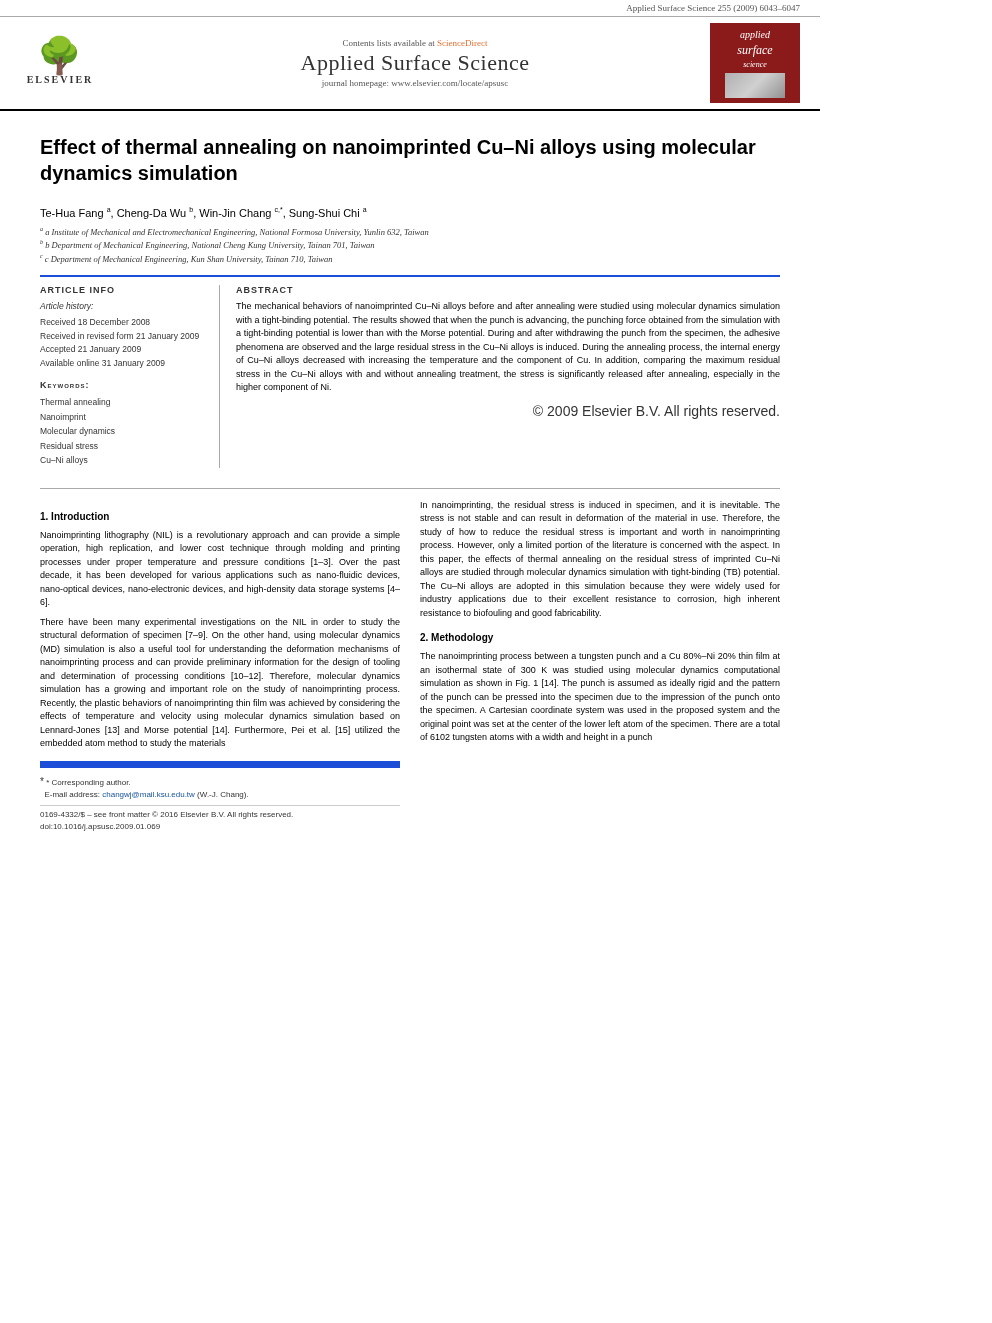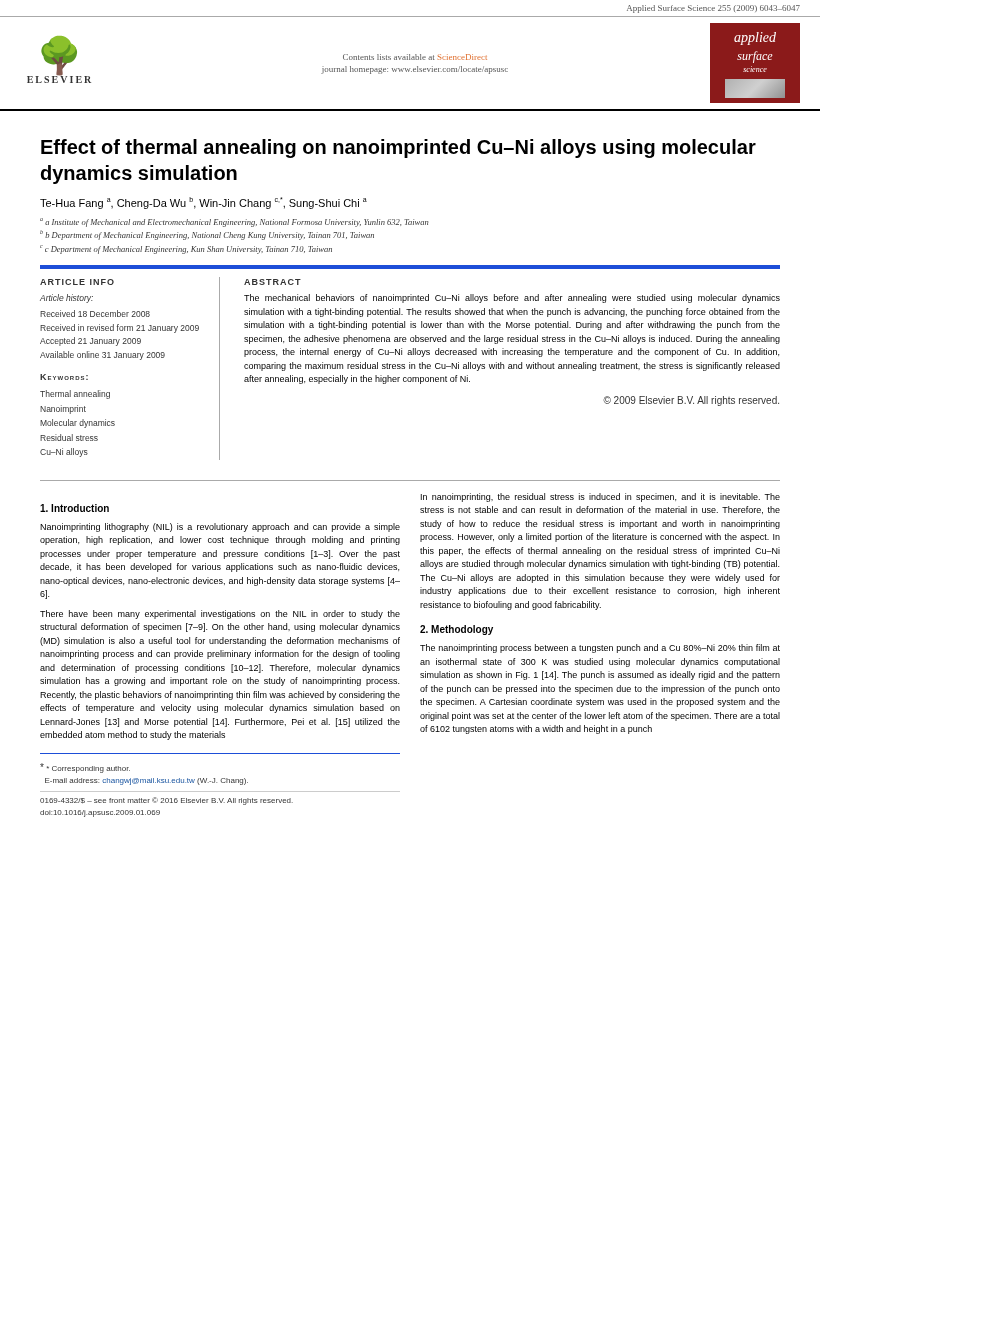--- a/index.html
+++ b/index.html
@@ -97,21 +97,21 @@
     
     .main-content {
       padding: 15px 40px 15px 40px;
     }
     
     .article-title {
       font-size: 20px;
       font-weight: bold;
       font-family: Arial, Helvetica, sans-serif;
       color: #000;
-      margin-bottom: 10px;
+      margin-bottom: 20px;
       line-height: 1.3;
       margin-top: 8px;
     }
     .authors {
       font-size: 11px;
       font-family: Arial, Helvetica, sans-serif;
       color: #000;
       margin-bottom: 6px;
     }
     .author-sup {
@@ -124,23 +124,23 @@
       color: #333;
       margin-bottom: 10px;
       line-height: 1.5;
     }
     .affil-line {
       display: block;
     }
     
     .two-col {
       display: flex;
-      gap: 24px;
+      gap: 16px;
       margin-top: 7px;
-      border-top: 4px solid #1d4ed8;
+      border-top: 2px solid #1d4ed8;
       padding-top: 8px;
     }
     .col-left {
       width: 180px;
       flex-shrink: 0;
       border-right: 1px solid #aaa;
       padding-right: 10px;
     }
     .col-right {
       flex: 1;
@@ -179,21 +179,21 @@
     }
     
     .abstract-text {
       font-size: 9px;
       line-height: 1.5;
       text-align: justify;
       font-family: Arial, sans-serif;
       color: #000;
     }
     .copyright-line {
-      font-size: 10px;
+      font-size: 14px;
       text-align: right;
       margin-top: 8px;
       font-family: Arial, sans-serif;
       color: #333;
     }
     
     .body-content {
       margin-top: 20px;
       border-top: 1px solid #aaa;
       padding-top: 10px;
@@ -221,21 +221,21 @@
     .body-para {
       margin-bottom: 6px;
       text-indent: 12px;
     }
     .no-indent {
       text-indent: 0;
     }
     
     .footer-notes {
       margin-top: 10px;
-      border-top: 1px solid #1d4ed8;
+      border-top: 7px solid #1d4ed8;
       padding-top: 6px;
       font-size: 8px;
       color: #333;
       font-family: Arial, sans-serif;
     }
     .footer-star { font-size: 10px; }
     .blue-link { color: #1a55a0; }
     .orange-link { color: #e07030; }
   </style>
 </head>
@@ -254,26 +254,27 @@
         <div style="font-size:36px; line-height:1; color:#3a6e3a;">🌳</div>
         <div class="elsevier-text">ELSEVIER</div>
       </div>
     </div>
 
     <div class="journal-header-center">
       <div class="sciencedirect-line">
         <span>Contents lists available at</span>
         <span class="orange-link" style="cursor:pointer;">ScienceDirect</span>
       </div>
+      <div class="journal-title-big">Applied Surface Science</div>
       <div class="journal-homepage-line">journal homepage: www.elsevier.com/locate/apsusc</div>
     </div>
 
     <div class="journal-badge">
       <div class="journal-badge-top">
-        <span style="font-size:14px; color:#fff; display:block; font-style:italic;">applied</span>
+        <span style="font-size:10px; color:#fff; display:block; font-style:italic;">applied</span>
         <span style="font-size:12px; color:#fff; display:block; font-style:italic;">surface</span>
         <span style="font-size:8px; color:#fff; display:block; font-style:italic;">science</span>
       </div>
       <div class="journal-badge-img" style="background: linear-gradient(135deg, #b0b0b0 0%, #d0d0d0 50%, #909090 100%); width:60px; height:35px; margin-top:3px;"></div>
     </div>
   </div>
 
   <div class="main-content">
 
     <div class="article-title">Effect of thermal annealing on nanoimprinted Cu–Ni alloys using molecular dynamics simulation</div>

